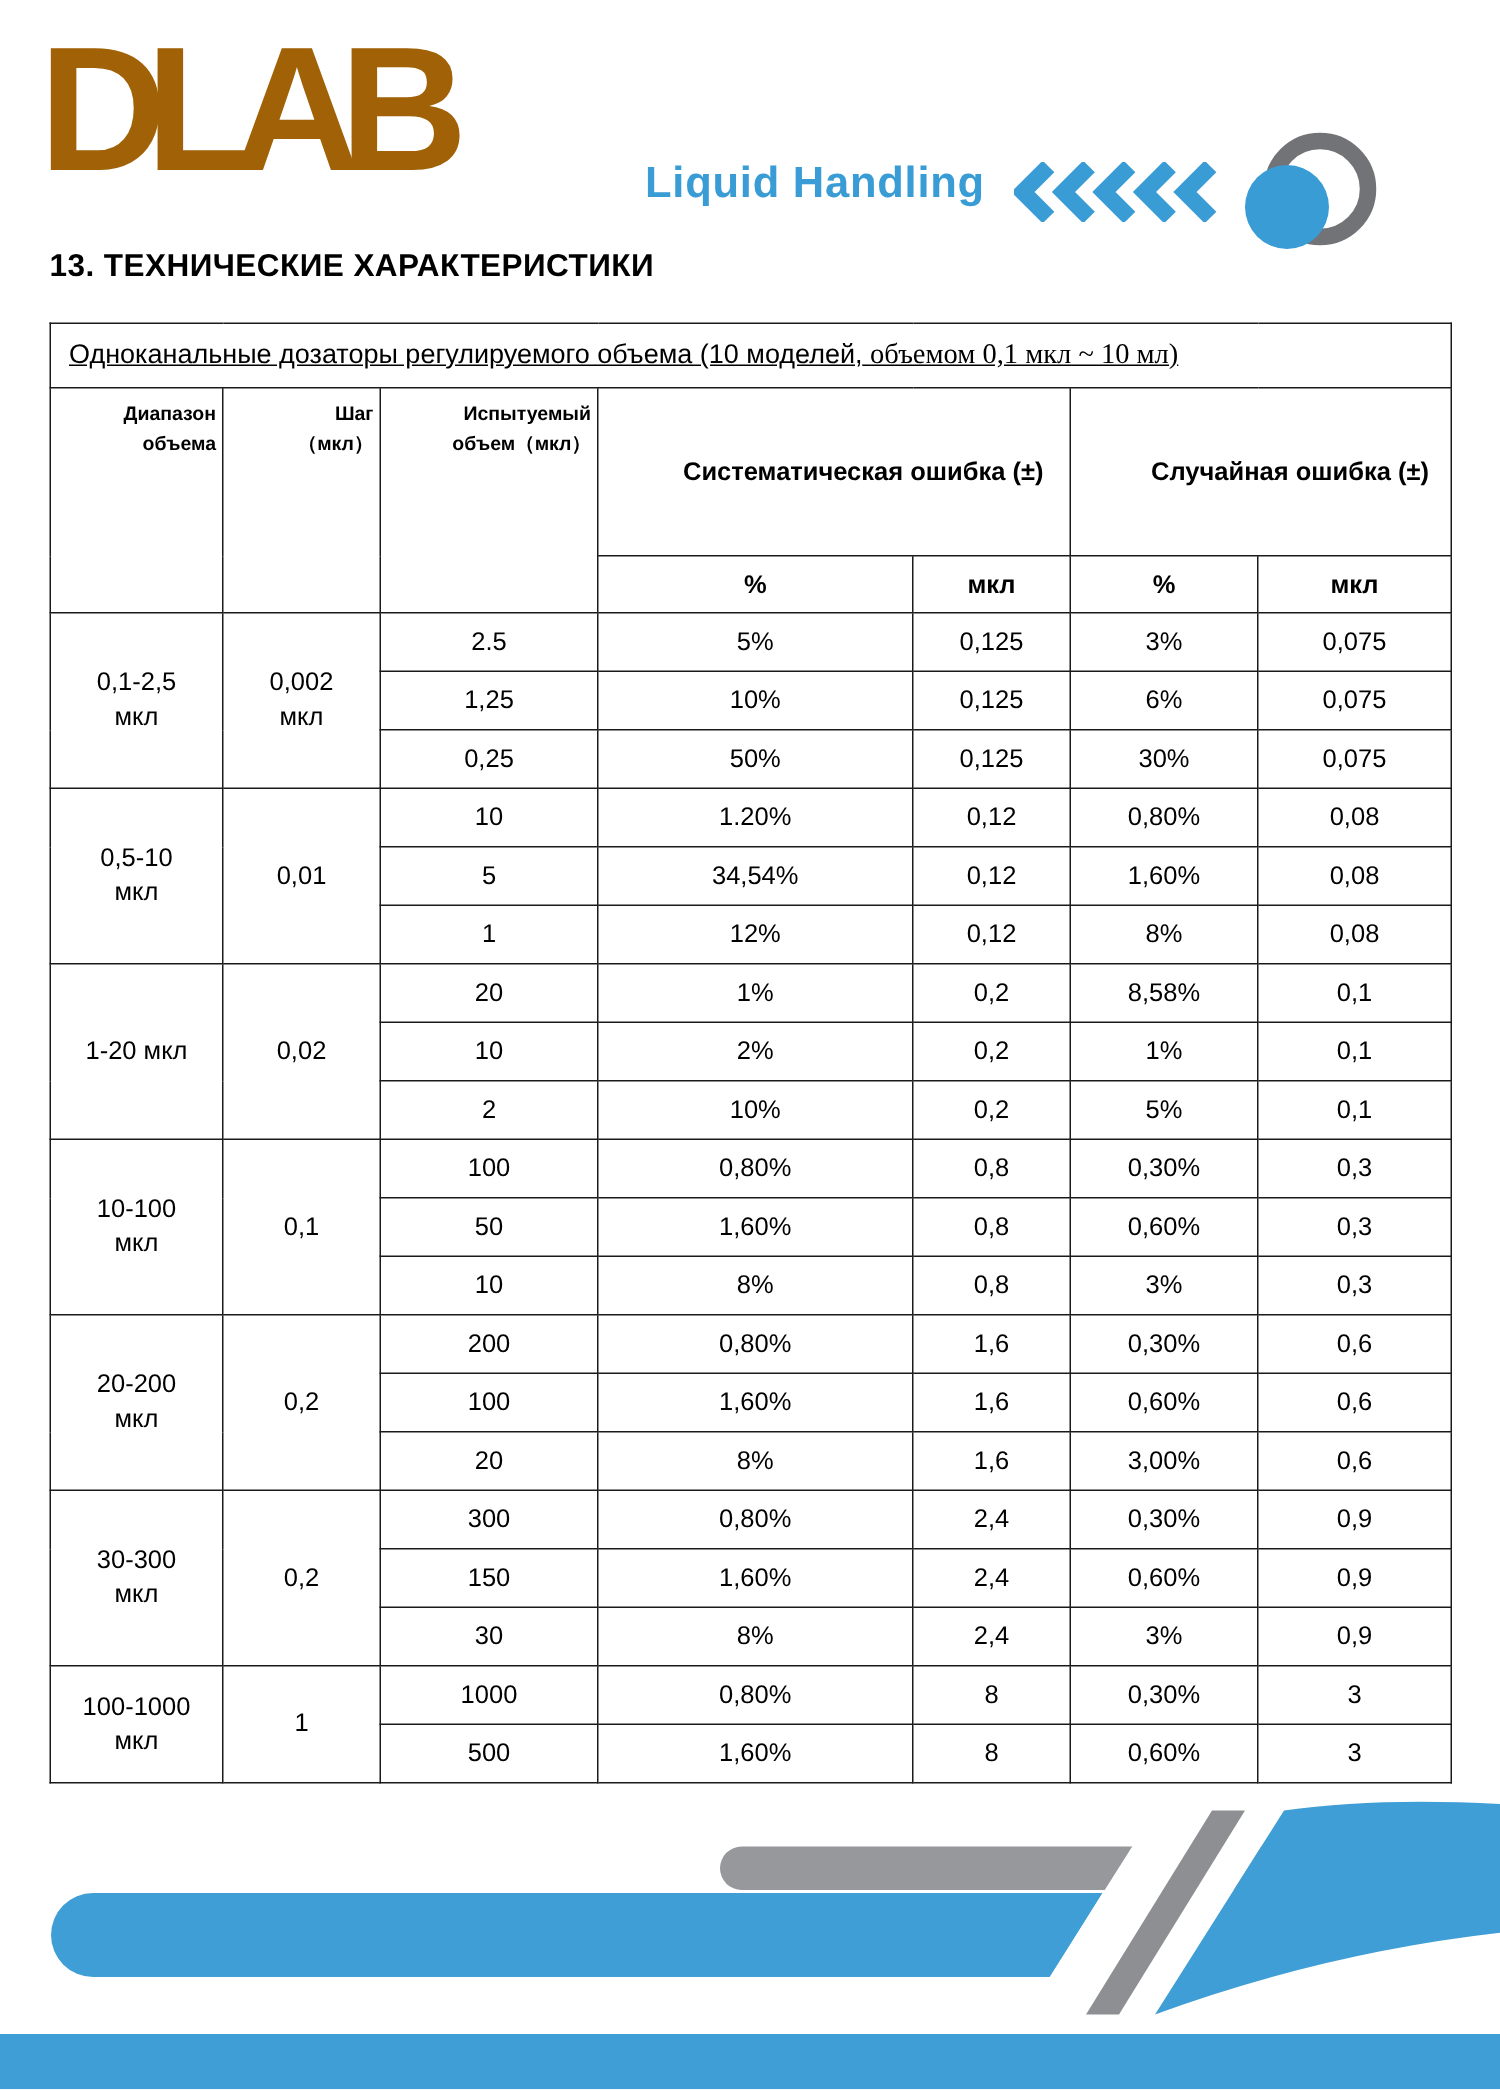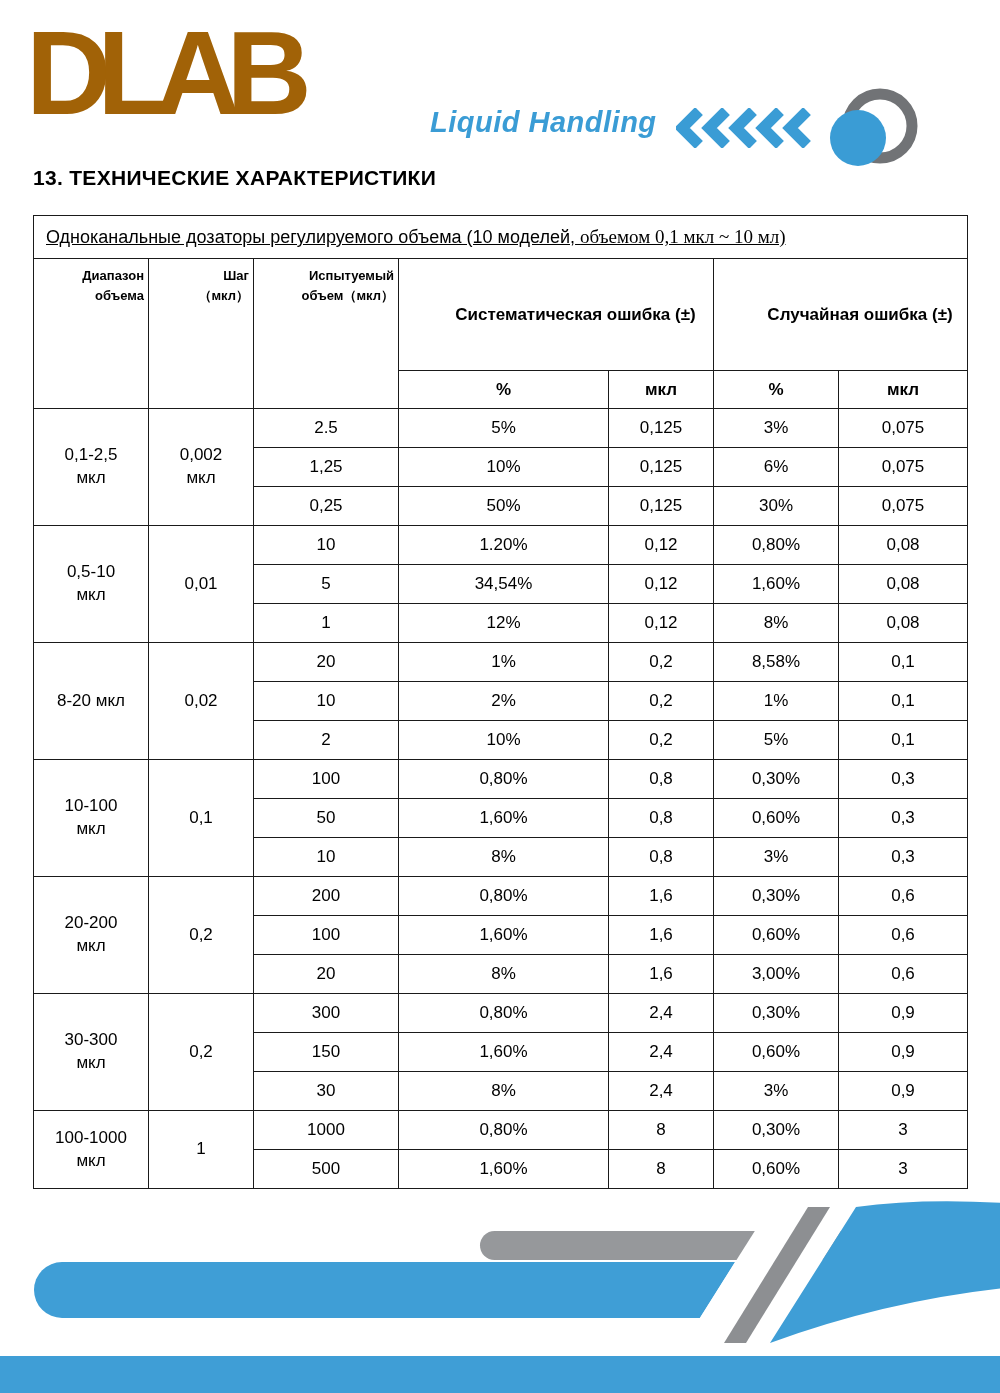--- a/index.html
+++ b/index.html
@@ -8,21 +8,21 @@
     font-family:"Liberation Sans", sans-serif; overflow:hidden; color:#000;
   }
   
   .dlab-watermark {
     position:absolute; left:26px; top:14px;
     font-size:118px; font-weight:bold; letter-spacing:-14px;
     color:#a16207; line-height:1; user-select:none;
   }
   .tagline {
     position:absolute; left:430px; top:106px;
-    font-size:29px; font-weight:bold; font-style:italic;
+    font-size:29px; font-weight:bold; 
     color:#3a9cd5; letter-spacing:0.5px; white-space:nowrap;
   }
   .chevrons { position:absolute; left:676px; top:108px; }
   .ring-logo { position:absolute; left:820px; top:76px; }
   
   .page-title {
     position:absolute; left:33px; top:166px;
     font-size:21px; font-weight:bold; letter-spacing:0.3px;
   }
   
@@ -171,21 +171,21 @@
         </tr>
         <tr>
           <td>1</td>
           <td>12%</td>
           <td>0,12</td>
           <td>8%</td>
           <td>0,08</td>
         </tr>
         <tr>
           <td rowspan="3">
-            <div>8-20 мкл</div>
+            <div>1-20 мкл</div>
           </td>
           <td rowspan="3">
             <div>0,02</div>
           </td>
           <td>20</td>
           <td>1%</td>
           <td>0,2</td>
           <td>8,58%</td>
           <td>0,1</td>
         </tr>

